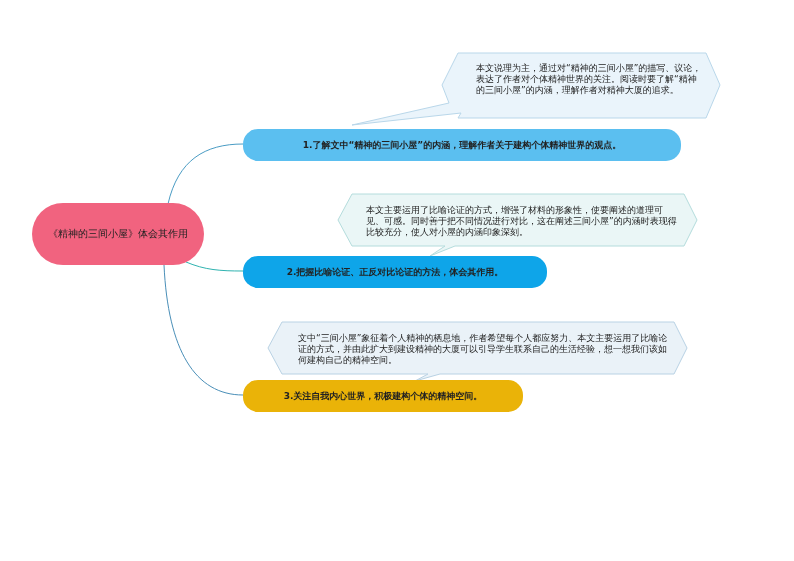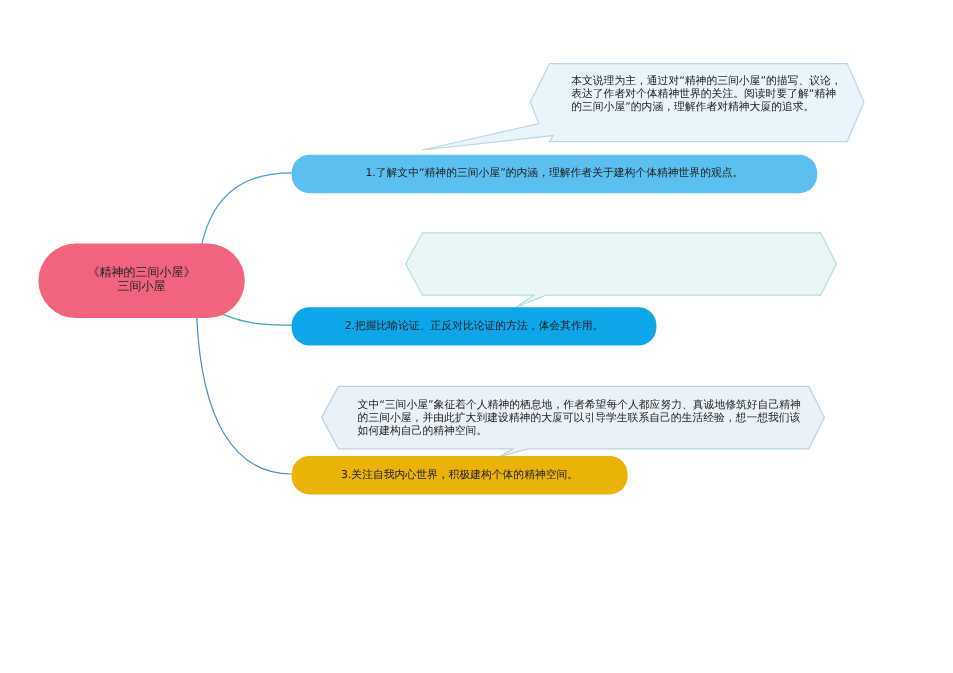--- a/index.html
+++ b/index.html
@@ -33,31 +33,32 @@
     font-size: 9px;
     line-height: 11px;
     text-align: center;
     white-space: nowrap;
   }
   .root {
     left: 32px; top: 203px;
     width: 172px; height: 62px;
     border-radius: 31px;
     background: #f1637f;
-    flex-direction: column;
+    flex-direction: row;
     font-size: 10px;
     line-height: 12px;
     color: #222;
     text-align: right;
   }
   .root span { display: block; }
   .branch {
     height: 30px;
     border-radius: 15px;
     padding: 16px 10px;
+    font-weight: bold;
   }
   .b1 { left: 243px; top: 129px; width: 438px; background: #5bbff0; }
   .b2 { left: 243px; top: 256px; width: 304px; background: #0ea5e9; }
   .b3 { left: 243px; top: 380px; width: 280px; background: #eab308; }
 
   .callout-text {
     position: absolute;
     font-size: 9px;
     line-height: 11px;
     color: #222;
@@ -80,25 +81,26 @@
     <path d="M164,265 C168,350 195,395 243,395" fill="none" stroke="#4a8fb8" stroke-width="1"></path>
 
     <path d="M458,53 L706,53 L720,85 L706,118 L458,118 L461,113 L352,125 L449,103 L442,85 Z" fill="#eaf4fb" stroke="#b9d7ea" stroke-width="1"></path>
 
     <path d="M352,194 L684,194 L697,220 L684,246 L455,246 L430,256 L445,246 L352,246 L338,220 Z" fill="#eaf6f6" stroke="#b4dcdc" stroke-width="1"></path>
 
     <path d="M282,322 L674,322 L687,348 L674,374 L440,374 L415,381 L428,374 L282,374 L268,348 Z" fill="#eaf2f8" stroke="#b9d2e4" stroke-width="1"></path>
   </svg>
 
   <div class="callout-text ct1">本文说理为主，通过对“精神的三间小屋”的描写、议论，表达了作者对个体精神世界的关注。阅读时要了解“精神的三间小屋”的内涵，理解作者对精神大厦的追求。</div>
-  <div class="callout-text ct3">文中“三间小屋”象征着个人精神的栖息地，作者希望每个人都应努力、真诚地修筑好自己精神的三间小屋，并由此扩大到建设精神的大厦可以引导学生联系自己的生活经验，想一想我们该如何建构自己的精神空间。</div>
+  <div class="callout-text ct2">本文主要运用了比喻论证的方式，增强了材料的形象性，使要阐述的道理可见、可感。同时善于把不同情况进行对比，这在阐述三间小屋”的内涵时表现得比较充分，使人对小屋的内涵印象深刻。</div>
+  <div class="callout-text ct3">文中“三间小屋”象征着个人精神的栖息地，作者希望每个人都应努力、本文主要运用了比喻论证的方式，并由此扩大到建设精神的大厦可以引导学生联系自己的生活经验，想一想我们该如何建构自己的精神空间。</div>
 
   <div class="node root">
     <span>《精神的三间小屋》</span>
-    <span>三间小屋</span>
+    <span>体会其作用</span>
   </div>
 
   <div class="node branch b1">
     <span>1.了解文中“精神的三间小屋”的内涵，理解作者关于建构个体精神世界的观点。</span>
   </div>
   <div class="node branch b2">
     <span>2.把握比喻论证、正反对比论证的方法，体会其作用。</span>
   </div>
   <div class="node branch b3">
     <span>3.关注自我内心世界，积极建构个体的精神空间。</span>

